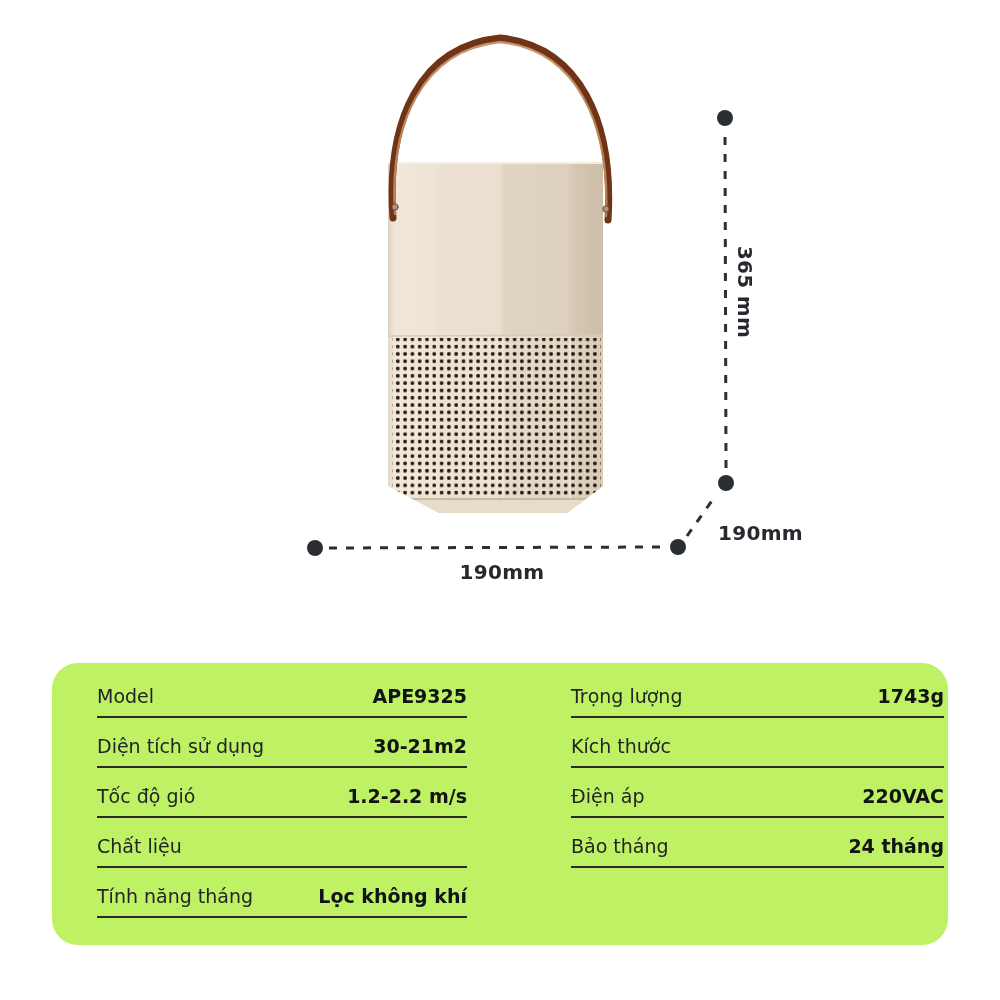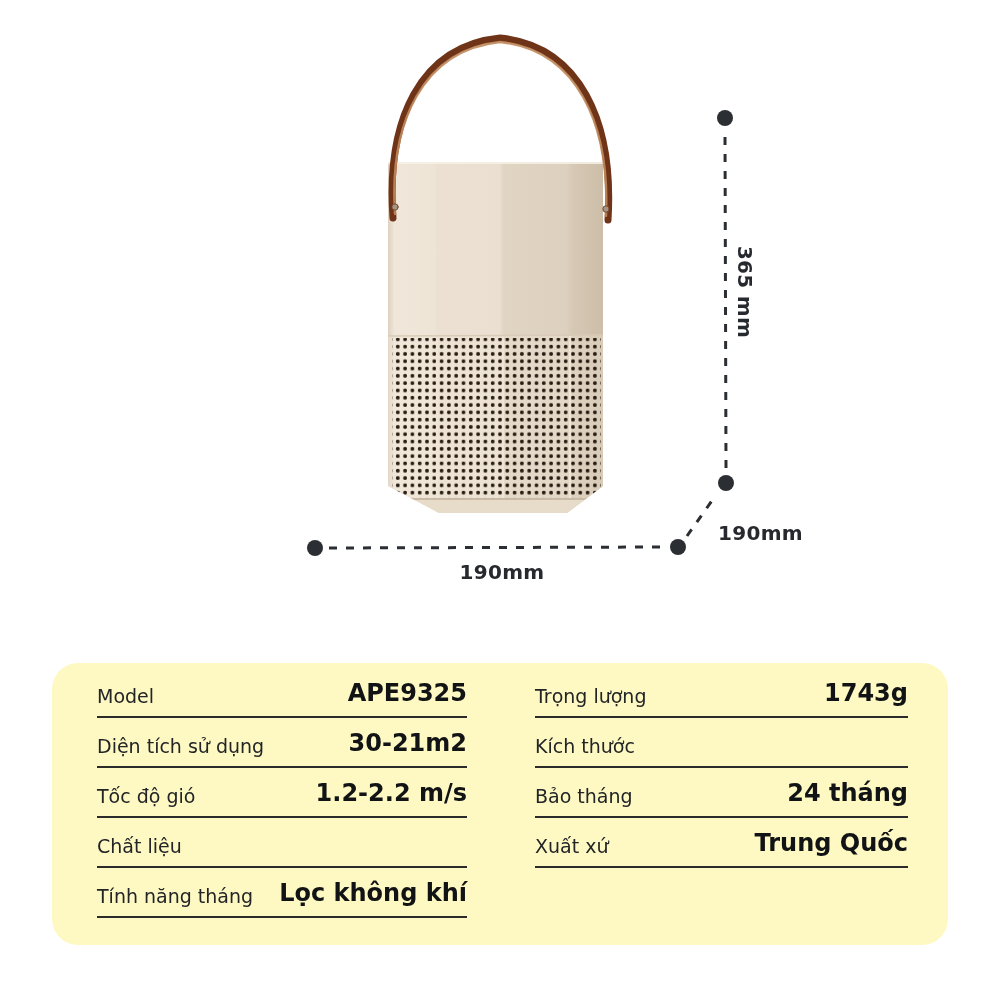--- a/index.html
+++ b/index.html
@@ -6,29 +6,29 @@
   body{width:1000px;height:1000px;position:relative;overflow:hidden;
        font-family:"DejaVu Sans","Liberation Sans",sans-serif;color:#26292e;}
   .stage{position:absolute;inset:0;}
   .scene-svg{position:absolute;left:0;top:0;}
   .dim-label{position:absolute;font-size:20px;font-weight:700;color:#26292e;
              letter-spacing:.3px;white-space:nowrap;}
   .dim-label.rotated{transform:translate(-50%,-50%) rotate(90deg);}
   .dim-label.centered{text-align:center;}
 
   .spec-card{position:absolute;left:52px;top:663px;width:896px;height:282px;
-             background:#fef9c3;border-radius:26px;box-sizing:border-box;
+             background:#bef264;border-radius:26px;box-sizing:border-box;
              padding:5px 40px 12px 45px;
-             display:grid;grid-template-columns:370px 373px;column-gap:68px;}
+             display:grid;grid-template-columns:370px 373px;column-gap:104px;}
   .spec-col{display:flex;flex-direction:column;}
   .spec-row{height:50px;display:flex;justify-content:space-between;
             align-items:flex-end;padding-bottom:9px;box-sizing:border-box;
             border-bottom:2px solid #2b2b2b;}
   .spec-label{font-size:19px;font-weight:400;color:#222426;}
-  .spec-value{font-size:24px;font-weight:700;color:#111315;text-align:right;}
+  .spec-value{font-size:19px;font-weight:700;color:#111315;text-align:right;}
 </style>
 </head>
 <body>
 
 <div class="stage">
 
   <svg class="scene-svg" width="1000" height="640" viewBox="0 0 1000 640">
     <defs>
       <clipPath id="bodyClip">
         <path d="M388,162 L603,162 L603,486 L567,513 L439,513 L388,486 Z"></path>
@@ -115,22 +115,22 @@
     </div>
     <div class="spec-col">
       <div class="spec-row">
         <span class="spec-label">Trọng lượng</span>
         <span class="spec-value">1743g</span>
       </div>
       <div class="spec-row">
         <span class="spec-label">Kích thước</span>
       </div>
       <div class="spec-row">
+        <span class="spec-label">Điện áp</span>
+        <span class="spec-value">220VAC</span>
+      </div>
+      <div class="spec-row">
         <span class="spec-label">Bảo tháng</span>
         <span class="spec-value">24 tháng</span>
-      </div>
-      <div class="spec-row">
-        <span class="spec-label">Xuất xứ</span>
-        <span class="spec-value">Trung Quốc</span>
       </div>
     </div>
   </div>
 </div>
 
 </body></html>

